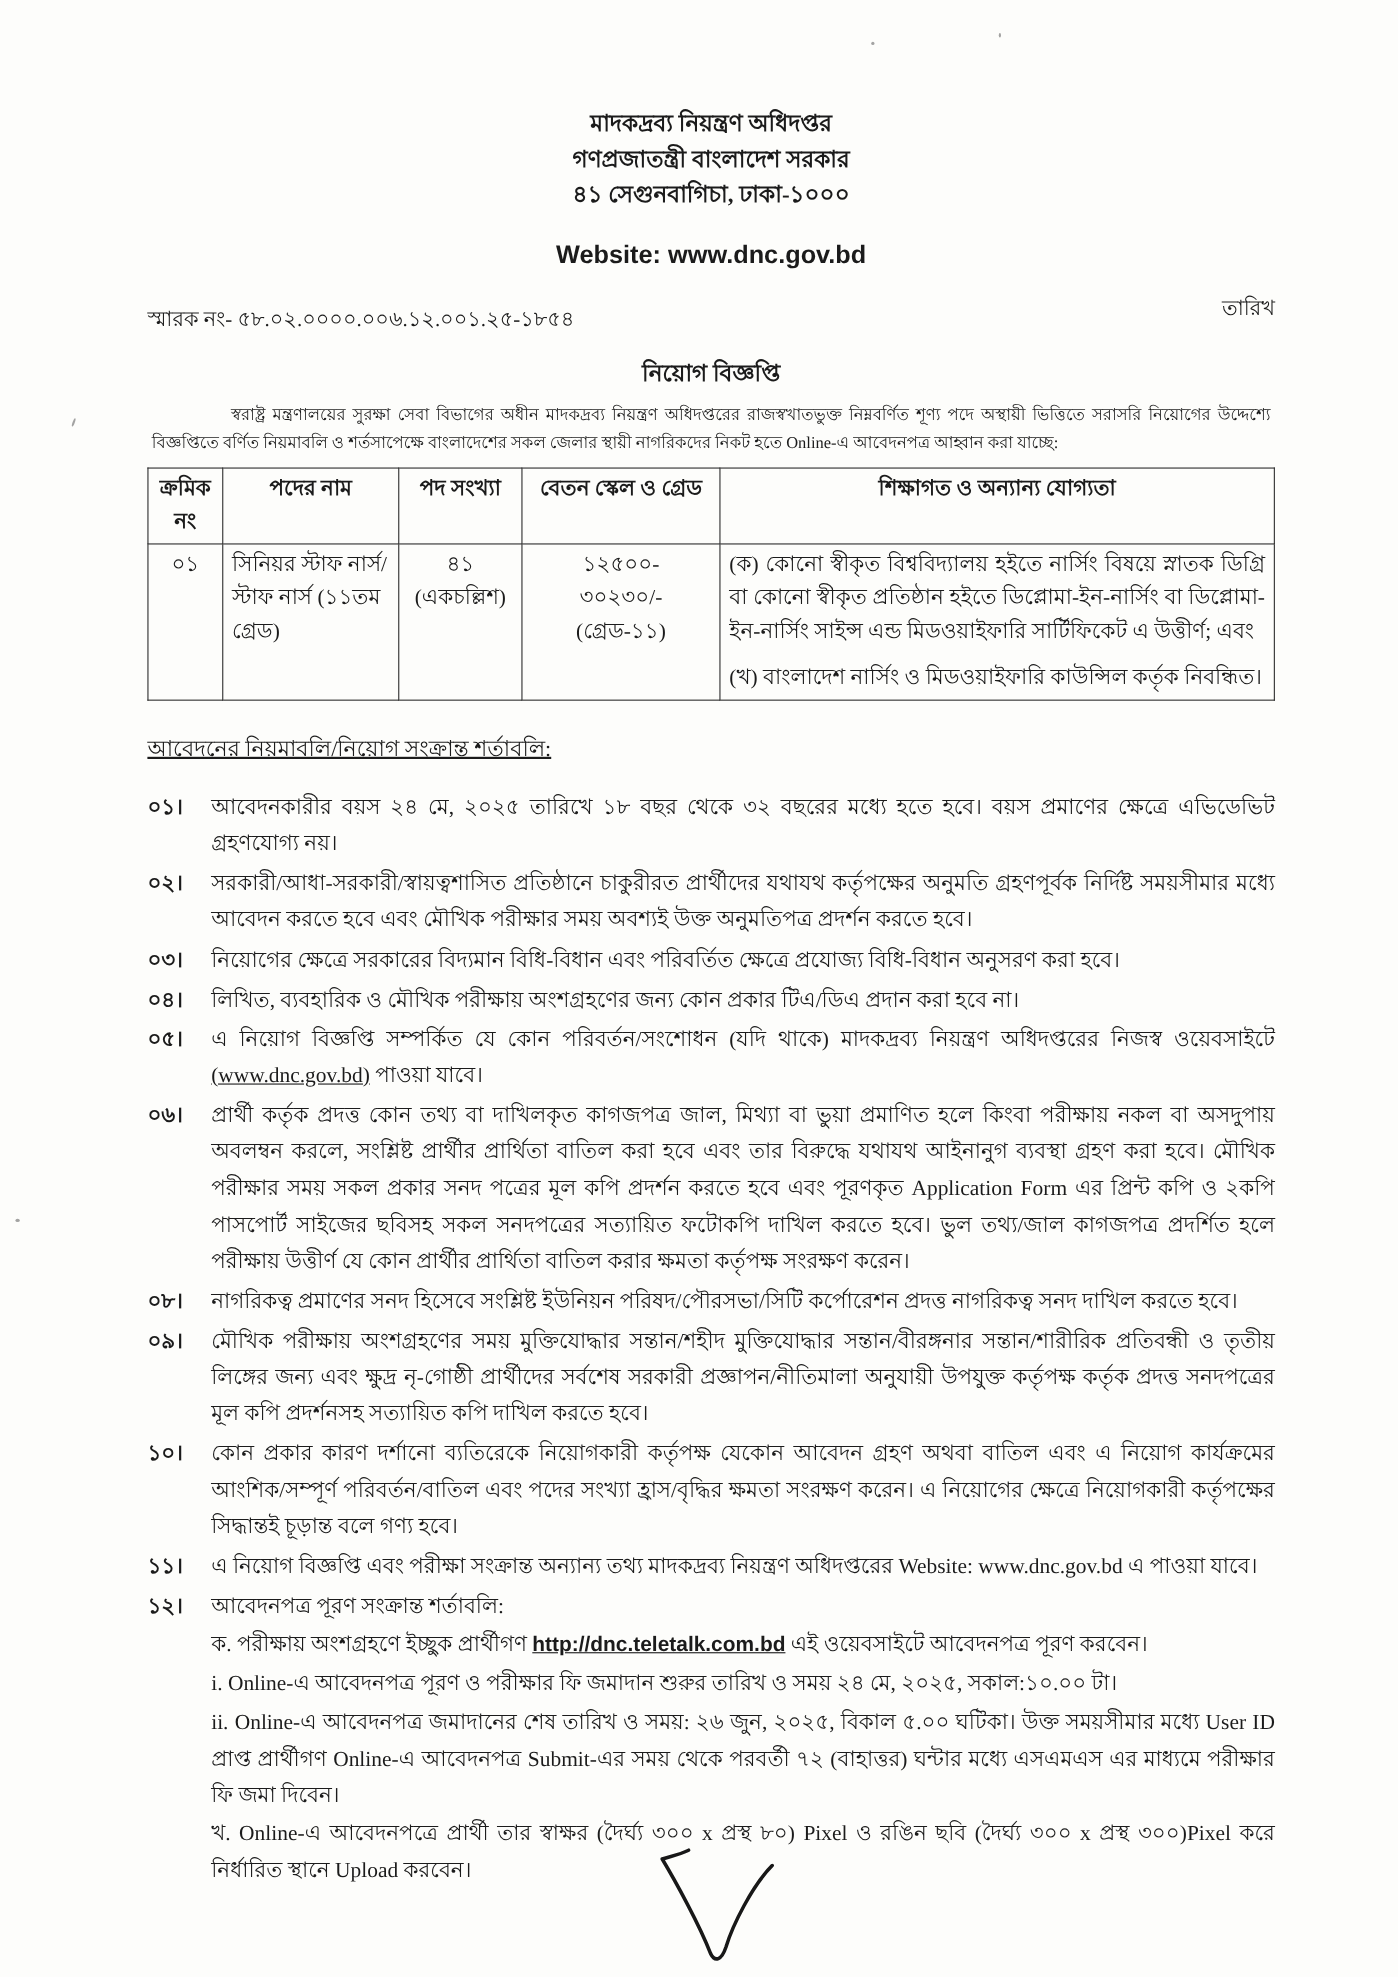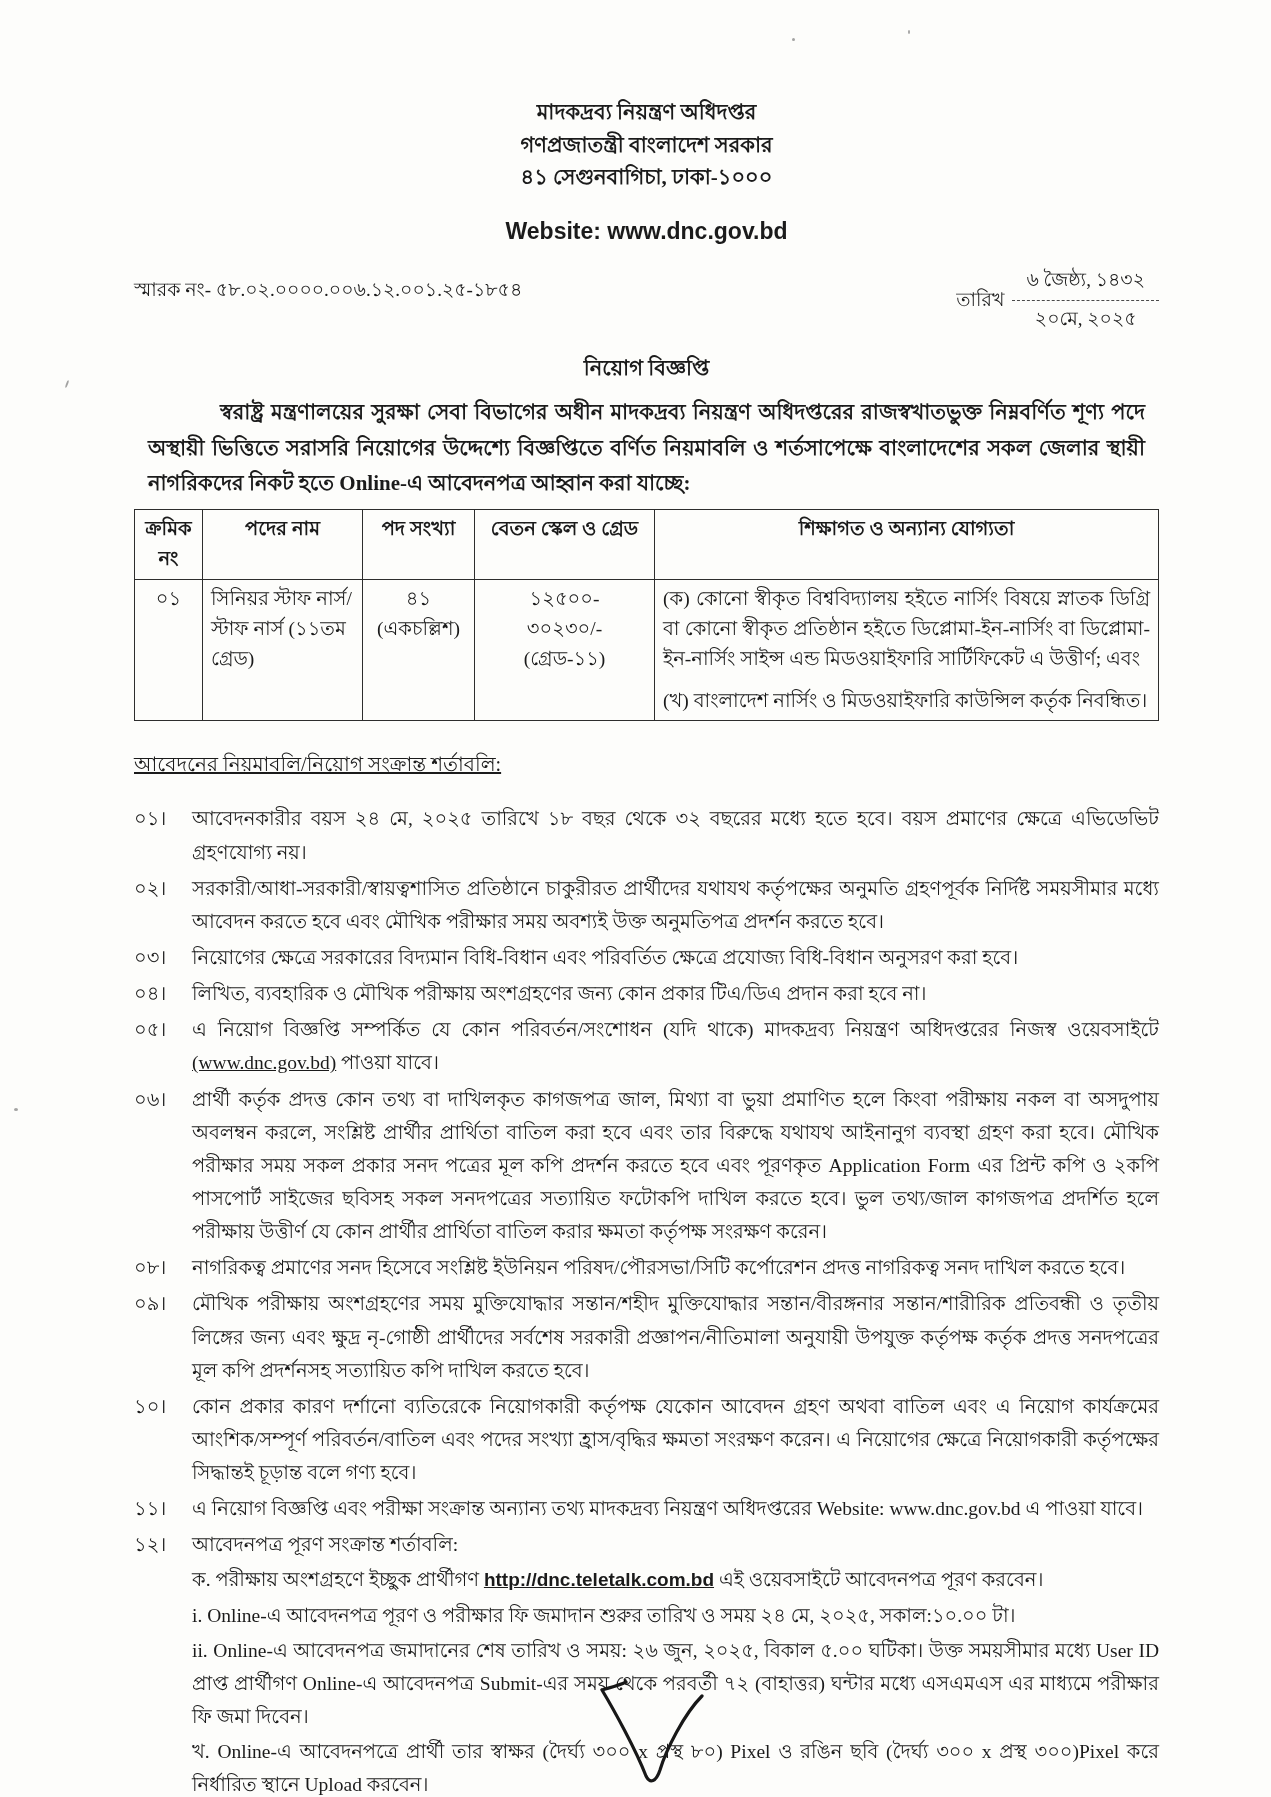--- a/index.html
+++ b/index.html
@@ -34,22 +34,22 @@
   .date-block{display:flex;align-items:center;gap:8px;}
   .date-stack{display:flex;flex-direction:column;align-items:center;}
   .date-top{padding:0 14px 3px;border-bottom:1.6px dashed #4a4a4a;}
   .date-bottom{padding-top:3px;}
 
   .doc-title{
     text-align:center;font-size:21px;font-weight:700;margin:16px 0 8px;
   }
 
   .intro{
-    font-size:21px;line-height:1.68;text-align:justify;
-    text-indent:72px;margin:6px 14px 8px;font-weight:bold;
+    font-size:15px;line-height:1.68;text-align:justify;
+    text-indent:72px;margin:6px 4px 8px;
   }
 
   
   table.vacancy{
     width:100%;border-collapse:collapse;font-size:19.5px;line-height:1.55;
   }
   table.vacancy th, table.vacancy td{
     border:1.7px solid #2d2d2d;padding:4px 8px;vertical-align:top;margin-left:47px;
   }
   table.vacancy th{font-weight:700;text-align:center;}
@@ -58,21 +58,21 @@
   .qual .qual-b{margin-top:12px;}
 
   
   .rules-heading{
     font-size:20px;font-weight:400;text-decoration:underline;
     margin:28px 0 20px;
   }
   .rule{
     display:flex;font-size:19.5px;line-height:1.7;margin-bottom:3px;
   }
-  .rule-num{flex:0 0 58px;}
+  .rule-num{flex:0 0 58px;font-weight:bold;}
   .rule-text{flex:1;text-align:justify;}
   .sub{margin-top:2px;text-align:justify;}
 
   .url-plain{text-decoration:underline;}
   .url-strong{
     font-weight:700;text-decoration:underline;
     font-family:"Liberation Sans","DejaVu Sans",sans-serif;font-size:19px;
   }
 
   
@@ -100,24 +100,20 @@
       <div class="hline">মাদকদ্রব্য নিয়ন্ত্রণ অধিদপ্তর</div>
       <div class="hline">গণপ্রজাতন্ত্রী বাংলাদেশ সরকার</div>
       <div class="hline">৪১ সেগুনবাগিচা, ঢাকা-১০০০</div>
       <div class="website-line">Website: www.dnc.gov.bd</div>
     </header>
 
     <div class="memo-row">
       <div class="memo-no">স্মারক নং- ৫৮.০২.০০০০.০০৬.১২.০০১.২৫-১৮৫৪</div>
       <div class="date-block">
         <span>তারিখ</span>
-        <div class="date-stack">
-          <div class="date-top">৬ জৈষ্ঠ্য, ১৪৩২</div>
-          <div class="date-bottom">২০মে, ২০২৫</div>
-        </div>
       </div>
     </div>
 
     <h1 class="doc-title">নিয়োগ বিজ্ঞপ্তি</h1>
 
     <p class="intro">স্বরাষ্ট্র মন্ত্রণালয়ের সুরক্ষা সেবা বিভাগের অধীন মাদকদ্রব্য নিয়ন্ত্রণ অধিদপ্তরের রাজস্বখাতভুক্ত নিম্নবর্ণিত শূণ্য পদে অস্থায়ী ভিত্তিতে সরাসরি নিয়োগের উদ্দেশ্যে বিজ্ঞপ্তিতে বর্ণিত নিয়মাবলি ও শর্তসাপেক্ষে বাংলাদেশের সকল জেলার স্থায়ী নাগরিকদের নিকট হতে Online-এ আবেদনপত্র আহ্বান করা যাচ্ছে:</p>
 
     <table class="vacancy">
       <colgroup>
         <col style="width:68px">

